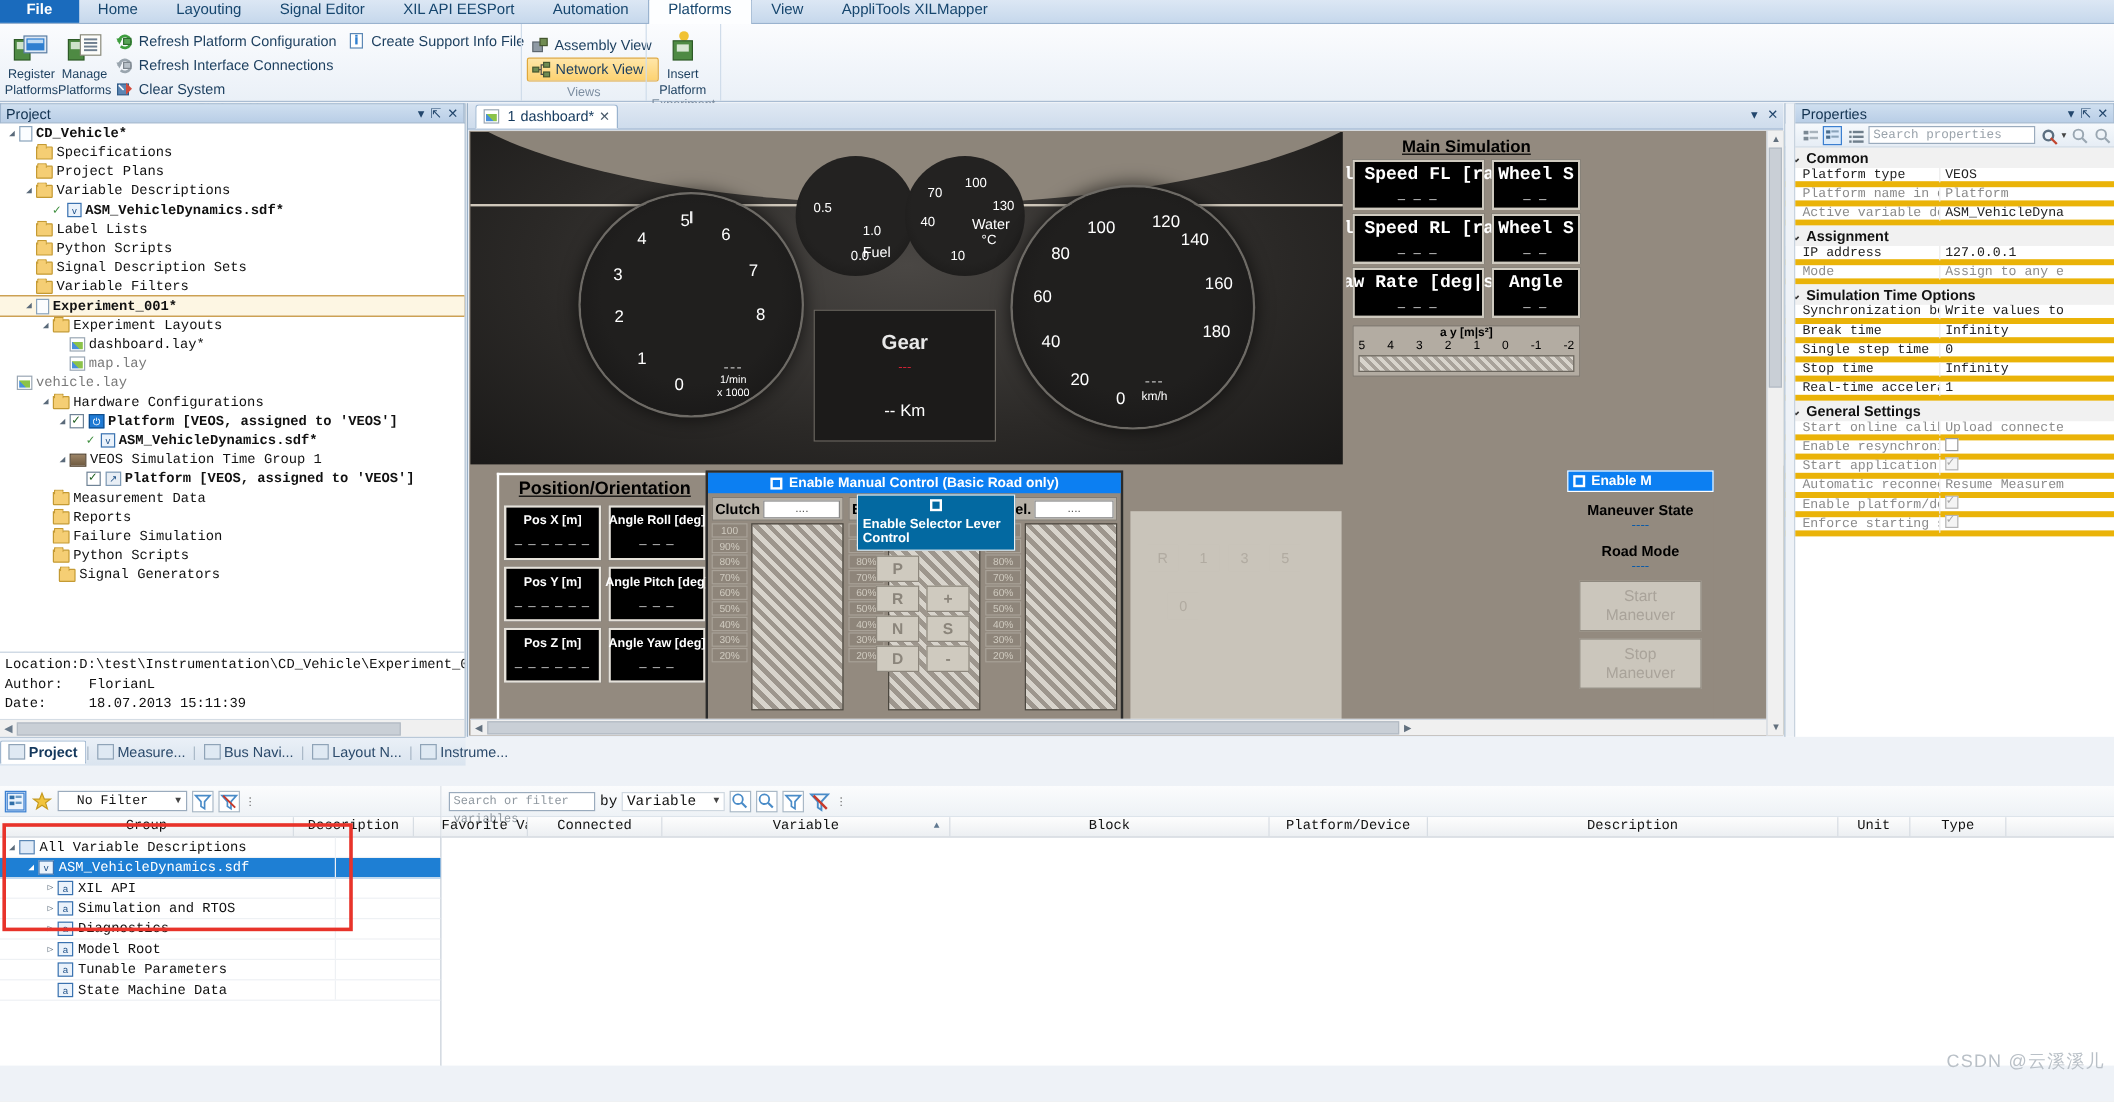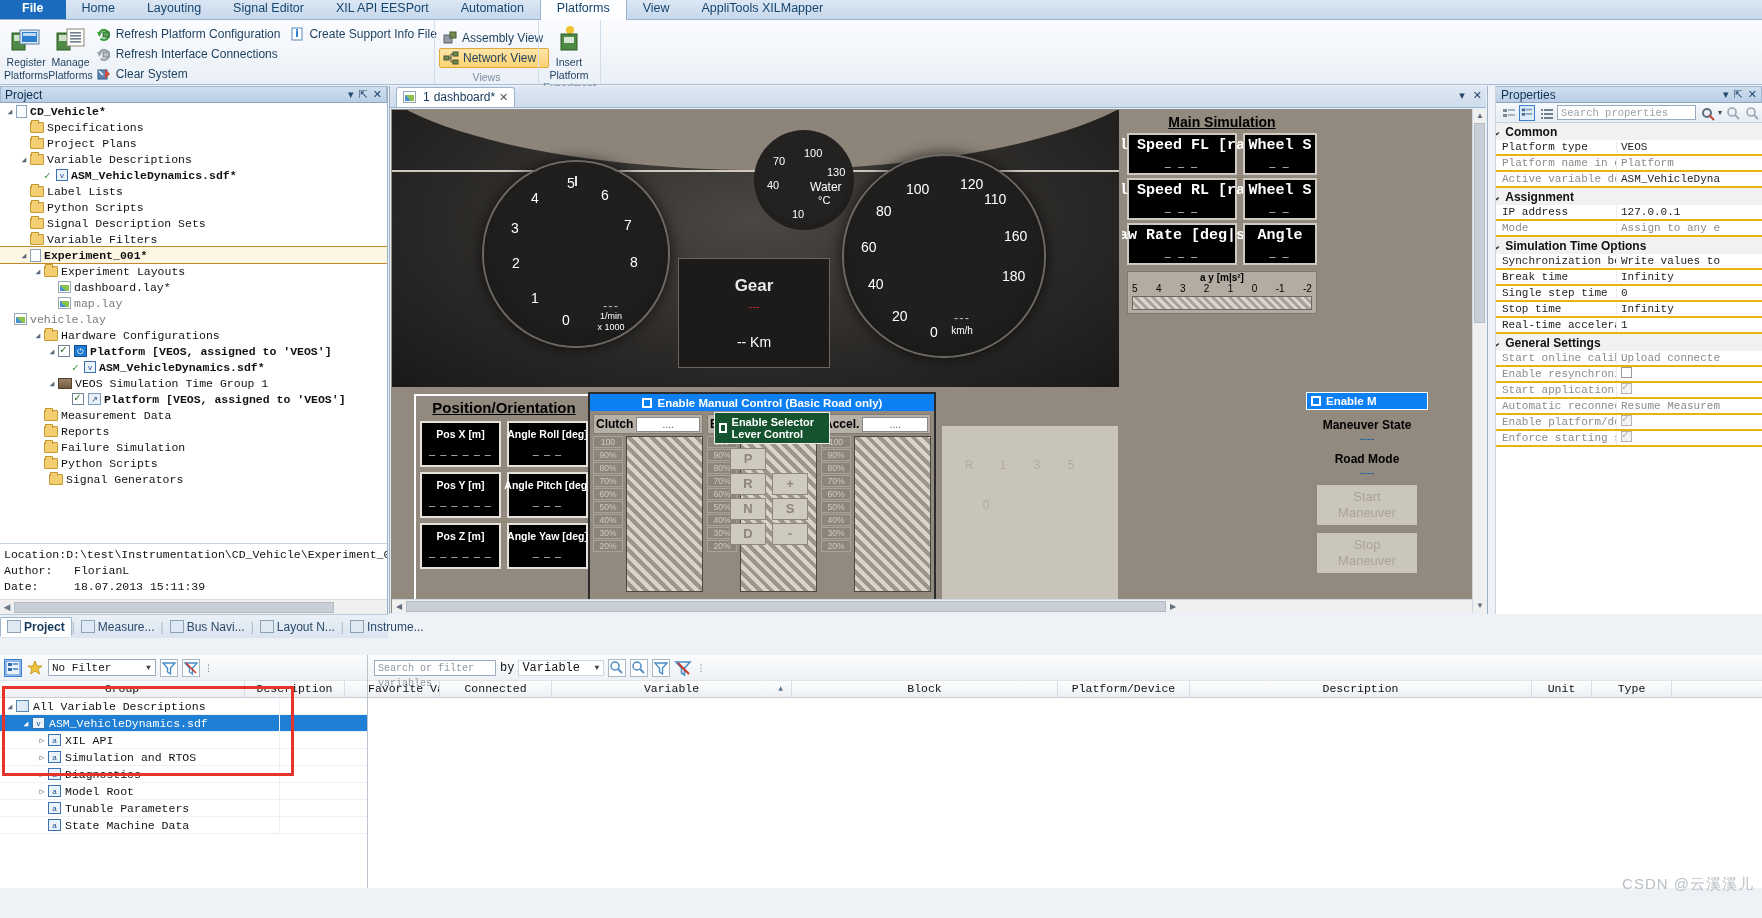--- a/index.html
+++ b/index.html
@@ -270,22 +270,22 @@
   .pedal-head { display:flex; align-items:center; gap:3px; background:#b6b0a6; border:1px solid #817b72; height:20px; padding: 0 2px;}
   .pedal-head .pn { font-size:12px; font-weight:bold; color:#000; }
   .pedal-head .pval { flex:1; background:#fff; border:1px solid #888; height:15px; font-size:10px; text-align:center; color:#555; line-height:14px;}
   .pedal-body { display:flex; gap:3px; margin-top:2px; }
   .pedal-scale { width: 30px; }
   .pedal-scale div { font-size:8.5px; color:#cfcabf; background:#8e857a; border:1px solid #a9a298; text-align:center; height:12px; line-height:11px; margin-bottom:1px;}
   .pedal-track { flex:1; height: 156px; border:1px solid #4c4840;
      background: repeating-linear-gradient(45deg,#d8d4cc 0 4px,#9d968d 4px 8px); }
 
   .selector-box { position:absolute; left:316px; top:22px; width:152px; height:196px; }
-  .selbtn-blue { background:#14532d; color:#fff; font-weight:bold; font-size:11px; padding:3px 4px;
-     display:flex; align-items:center; gap:5px; border:1px solid #eee; width:116px; margin:2px 0 4px 6px;}
+  .selbtn-blue { background:#0369a1; color:#fff; font-weight:bold; font-size:11px; padding:3px 4px;
+     display:flex; align-items:center; gap:5px; border:1px solid #eee; width:132px; margin:2px 0 4px 6px;flex-direction:column;}
   .gear-grid { display:flex; gap:6px; padding-left: 22px;}
   .gear-col { display:flex; flex-direction:column; gap:3px; }
   .gbtn { width:36px; height:22px; background:#cfcabf; border:1px solid #8d877d; color:#8b857b;
      font-size:13px; text-align:center; line-height:20px; font-weight:bold;}
 
   .keypad { position:absolute; left:550px; top:38px; width:176px; height:180px; background:#c9c4ba; }
   .keypad .kb { position:absolute; width:26px; height:22px; background:#c9c4ba; color:#b1aba1;
      font-size:12px; text-align:center; line-height:22px; }
 
   .keybox { position:absolute; left:728px; top:8px; width:182px; height:210px; background:#1a1c24; border:2px solid #cfcabf;}
@@ -323,21 +323,21 @@
     height:20px; background:linear-gradient(#f6f9fc,#e6edf5); border-bottom:1px solid #c6d2de;
     display:flex; align-items:center; gap:3px; padding: 0 2px;
   }
   .pbtn { width:16px; height:16px; border:1px solid transparent; position:relative; }
   .pbtn.sel { border:1px solid #3b7fd0; background:#dcebfb; }
   .psearch { flex:1; height:15px; border:1px solid #9aabbd; background:#fff;
      font-family:"Liberation Mono",monospace; font-size:10.5px; color:#9aa3ab; padding-left:3px; line-height:14px;}
   .prop-list { flex:1; overflow:hidden; font-family:"Liberation Mono", monospace; font-size:11px; }
   .prop-group { display:flex; align-items:center; gap:4px; height:17px; background:#f1f1f1;
      font-family:"Liberation Sans",sans-serif; font-weight:bold; font-size:12px; color:#111; padding-left:4px;}
-  .prop-row { display:flex; height:16px; align-items:center; border-bottom:2px solid #eab308;}
+  .prop-row { display:flex; height:16px; align-items:center; border-bottom:5px solid #eab308;}
   .prop-k { width:128px; padding-left:14px; color:#222; white-space:nowrap; overflow:hidden;}
   .prop-k.dim { color:#8b8b8b; }
   .prop-v { flex:1; padding-left:4px; color:#222; white-space:nowrap; overflow:hidden; border-left:1px solid #ececec;}
   .prop-v.dim { color:#8b8b8b; }
   .gchk { width:11px; height:11px; border:1px solid #b4b4b4; background:#f4f4f4; display:inline-block; position:relative;}
   .gchk.on:after { content:'✓'; position:absolute; left:0px; top:-4px; font-size:11px; color:#a8a8a8;}
   .gchk.off { background:#fff; border-color:#9a9a9a;}
   #props-scroll-left { position:absolute; left:0; top:0; width:8px; height:528px; background:#eef2f7; border-right:1px solid #c8d3de;}
 
   
@@ -349,21 +349,21 @@
   #vars-left {
     position:absolute; left:0; top:655px; width:368px; height:233px; background:#fff;
     border-right:1px solid #b9c4cf;
   }
   .v-toolbar { height:26px; display:flex; align-items:center; gap:4px; padding: 0 4px;
      background: linear-gradient(#fbfcfd,#eef2f6); border-bottom:1px solid #dde4eb;}
   .tb-icon { width:18px; height:18px; border:1px solid #a9b8c6; background:#fff; position:relative; }
   .tb-icon.sel { border:1px solid #3b7fd0; background:#dcebfb; }
   .tb-plain { width:18px; height:18px; position:relative; }
   .filt-combo { width:108px; height:17px; border:1px solid #9aabbd; background:#fff;
-     display:flex; align-items:center; font-family:"Liberation Mono",monospace; font-size:11px; padding-left:3px; color:#111;}
+     display:flex; align-items:center; font-family:"Liberation Mono",monospace; font-size:11px; padding-left:15px; color:#111;}
   .filt-combo .cb-arrow { margin-left:auto; width:13px; text-align:center; font-size:8px; color:#444; }
   .col-head { display:flex; height:17px; background:linear-gradient(#fdfdfd,#eceff2); border-bottom:1px solid #c9d0d7;
      font-family:"Liberation Mono",monospace; font-size:11.5px; color:#111;}
   .col-head div { text-align:center; line-height:16px; border-right:1px solid #d7dde3; overflow:hidden; white-space:nowrap;}
   .vrow { display:flex; height:17px; align-items:center; border-bottom:1px solid #eef1f4;
      font-family:"Liberation Mono",monospace; font-size:11.5px;}
   .vrow.sel { background:#1e7fd4; }
   .vrow.sel .vlabel { color:#fff; }
   .vlabel { color:#111; }
   .vcell-desc { position:absolute; right:0; top:0; width:88px; height:100%; border-left:1px solid #eef1f4;}
@@ -758,40 +758,46 @@
           <span class="num" style="left:117px; top:25px;">6</span>
           <span class="num" style="left:140px; top:55px;">7</span>
           <span class="num" style="left:146px; top:92px;">8</span>
         </div>
         <div class="rpmbox">
           <div class="dash">---</div>
           <div>1/min</div>
           <div>x 1000</div>
         </div>
 
+        <div class="dial fuel">
+          <span class="numsm" style="left:15px; top:38px;">0.5</span>
+          <span class="numsm" style="left:46px; top:78px;">0.0</span>
+          <span class="numsm" style="left:56px; top:57px;">1.0</span>
+          <span class="num" style="left:56px; top:73px; font-size:12px;">Fuel</span>
+        </div>
 
         <div class="dial water">
           <span class="numsm" style="left:13px; top:49px;">40</span>
           <span class="numsm" style="left:19px; top:25px;">70</span>
           <span class="numsm" style="left:50px; top:17px;">100</span>
           <span class="numsm" style="left:73px; top:36px;">130</span>
           <span class="numsm" style="left:38px; top:78px;">10</span>
           <span class="num" style="left:56px; top:50px; font-size:12px;">Water</span>
           <span class="numsm" style="left:64px; top:64px;">°C</span>
         </div>
 
         <div class="dial speedo">
           <span class="num" style="left:86px; top:168px;">0</span>
           <span class="num" style="left:48px; top:152px;">20</span>
           <span class="num" style="left:24px; top:120px;">40</span>
           <span class="num" style="left:17px; top:83px;">60</span>
           <span class="num" style="left:32px; top:47px;">80</span>
           <span class="num" style="left:62px; top:25px;">100</span>
           <span class="num" style="left:116px; top:20px;">120</span>
-          <span class="num" style="left:140px; top:35px;">110</span>
+          <span class="num" style="left:140px; top:35px;">140</span>
           <span class="num" style="left:160px; top:72px;">160</span>
           <span class="num" style="left:158px; top:112px;">180</span>
         </div>
         <div class="kmhbox">
           <div class="dash">---</div>
           <div>km/h</div>
         </div>
 
         <div class="gearbox">
           <div class="glabel">Gear</div>

